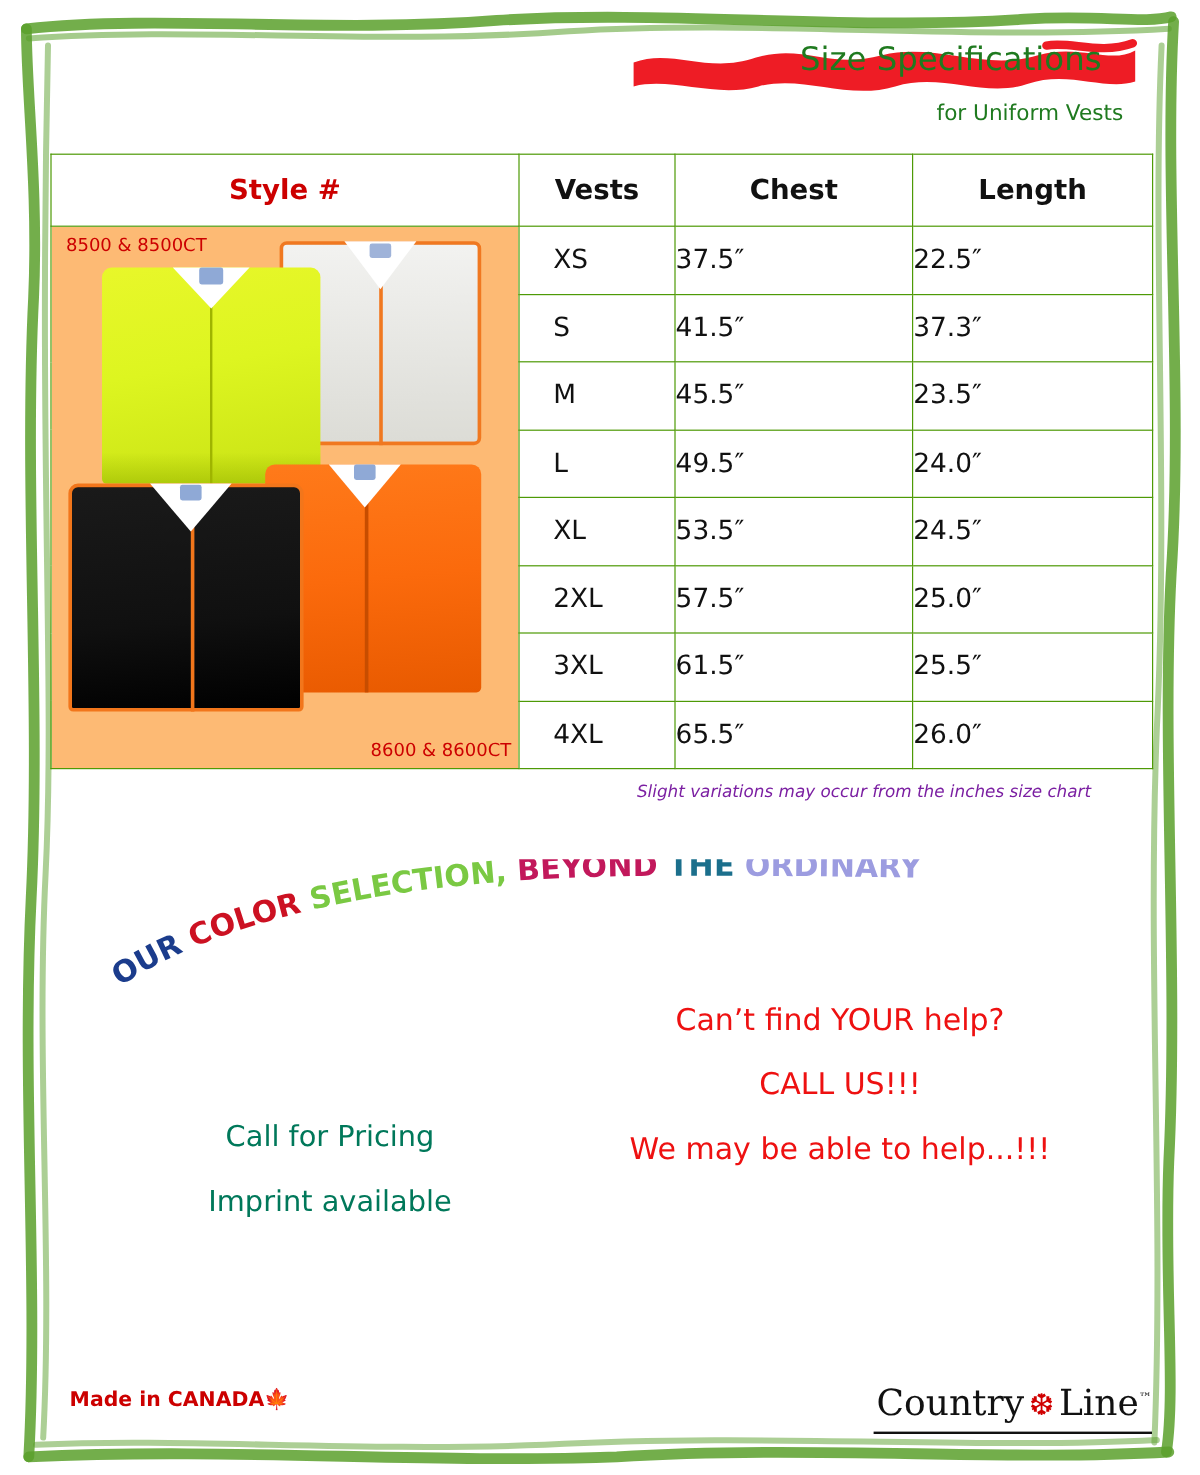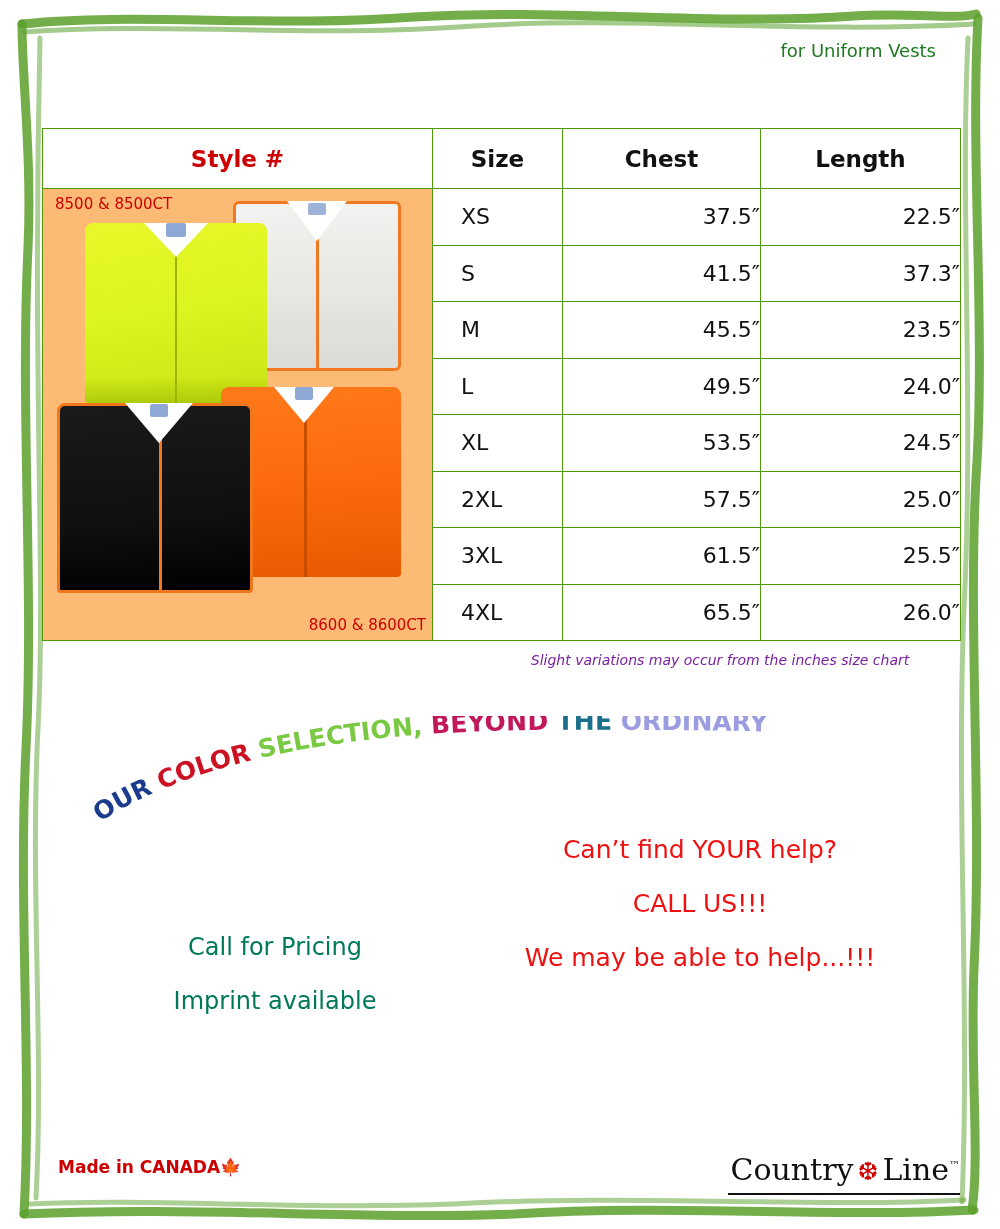--- a/index.html
+++ b/index.html
@@ -82,21 +82,21 @@
     color: #111;
     vertical-align: middle;
   }
   .hdr.style-hdr { color: #cc0000; font-size: 23px; }
 
   .cell {
     height: 56px;
     font-size: 22px;
     color: #111;
     vertical-align: middle;
-    text-align: right;
+    text-align: left;
     font-weight: normal;
   }
   .cell.size-cell { text-align: left; padding-left: 28px; }
 
   
   .vest-cell {
     position: relative;
     height: 452px;
     vertical-align: top;
     background: #fdba74;
@@ -302,34 +302,42 @@
       <path d="M954,30 C946,200 960,400 950,600 C942,800 956,1000 948,1194" stroke-width="5" opacity=".5"></path>
       <path d="M960,1202 C820,1210 660,1196 500,1206 C340,1212 180,1198 10,1206" stroke-width="9" opacity=".85"></path>
       <path d="M950,1192 C800,1200 620,1186 440,1196 C280,1202 140,1190 16,1196" stroke-width="5" opacity=".5"></path>
       <path d="M10,1206 C18,1060 4,900 12,740 C20,580 6,400 14,240 C18,150 8,70 8,16" stroke-width="9" opacity=".85"></path>
       <path d="M22,1190 C30,1040 16,880 24,720 C32,560 18,380 26,30" stroke-width="5" opacity=".5"></path>
     </g>
   </svg>
 </div>
 
 <div class="header-block">
+  <div class="title-banner">
+    <svg width="430" height="46" viewBox="0 0 430 46" xmlns="http://www.w3.org/2000/svg">
+      <path d="M8,20 C40,8 70,30 110,16 C150,4 170,26 215,14 C260,3 300,28 345,14 C380,4 405,22 426,10
+               L426,36 C400,44 370,26 336,38 C300,50 265,28 226,40 C186,52 150,30 112,40 C76,50 40,32 8,40 Z" fill="#ee1c25"></path>
+      <path d="M352,6 C372,2 396,14 424,4" stroke="#ee1c25" stroke-width="7" fill="none" stroke-linecap="round"></path>
+    </svg>
+    <span class="title-text">Size Specifications</span>
+  </div>
   <span class="subtitle-text">for Uniform Vests</span>
 </div>
 
 <table class="size-table">
   <colgroup>
     <col class="col-style">
       <col class="col-size">
       <col class="col-chest">
       <col class="col-len">
   </colgroup>
   <thead>
     <tr>
       <th class="hdr style-hdr">Style #</th>
-      <th class="hdr">Size</th>
+      <th class="hdr">Vests</th>
       <th class="hdr">Chest</th>
       <th class="hdr">Length</th>
     </tr>
   </thead>
   <tbody>
     <tr>
       <td class="vest-cell" rowspan="8">
         <span class="style-label label-8500">8500 &amp; 8500CT</span>
         <span class="style-label label-8600">8600 &amp; 8600CT</span>
 

